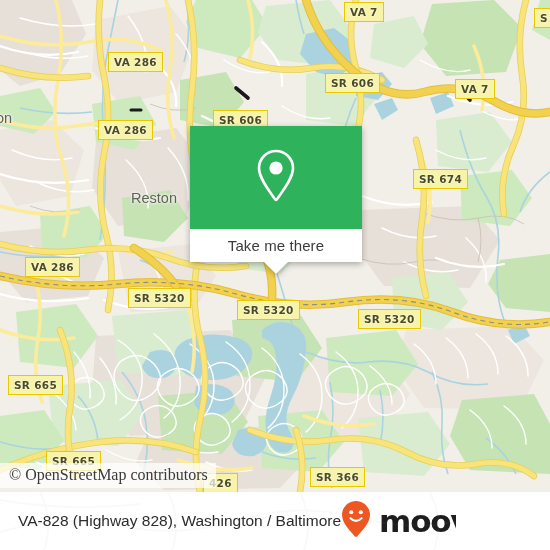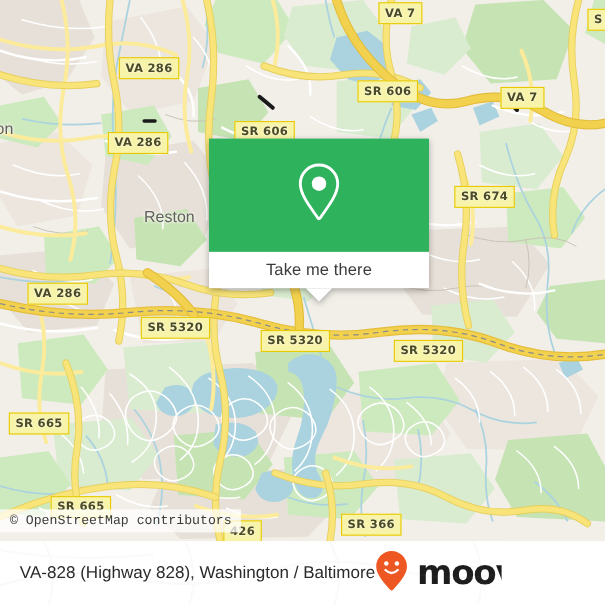--- a/index.html
+++ b/index.html
@@ -56,21 +56,21 @@
     font-size: 14.5px;
     white-space: nowrap;
     text-shadow: 0 0 3px #f6f3ed, 0 0 3px #f6f3ed, 0 0 2px #f6f3ed;
   }
 
   
   #popup {
     position: absolute;
     left: 190px;
     top: 126px;
-    width: 200px;
+    width: 172px;
     filter: drop-shadow(0 2px 3px rgba(0,0,0,0.30));
   }
   #popup-top {
     height: 103px;
     background: #2eb35c;
     display: flex;
     align-items: center;
     justify-content: center;
   }
   #popup-bottom {
@@ -99,22 +99,22 @@
   }
 
   
   #attribution {
     position: absolute;
     left: 0;
     top: 463px;
     padding: 3px 8px 4px 9px;
     background: rgba(255,255,255,0.72);
     color: #3a3a3a;
-    font-family: Liberation Mono, monospace;
-    font-size: 12px;
+    font-family: Liberation Serif, serif;
+    font-size: 16px;
     white-space: nowrap;
   }
 
   
   #footer {
     position: absolute;
     left: 0;
     top: 492px;
     width: 456px;
     height: 58px;

